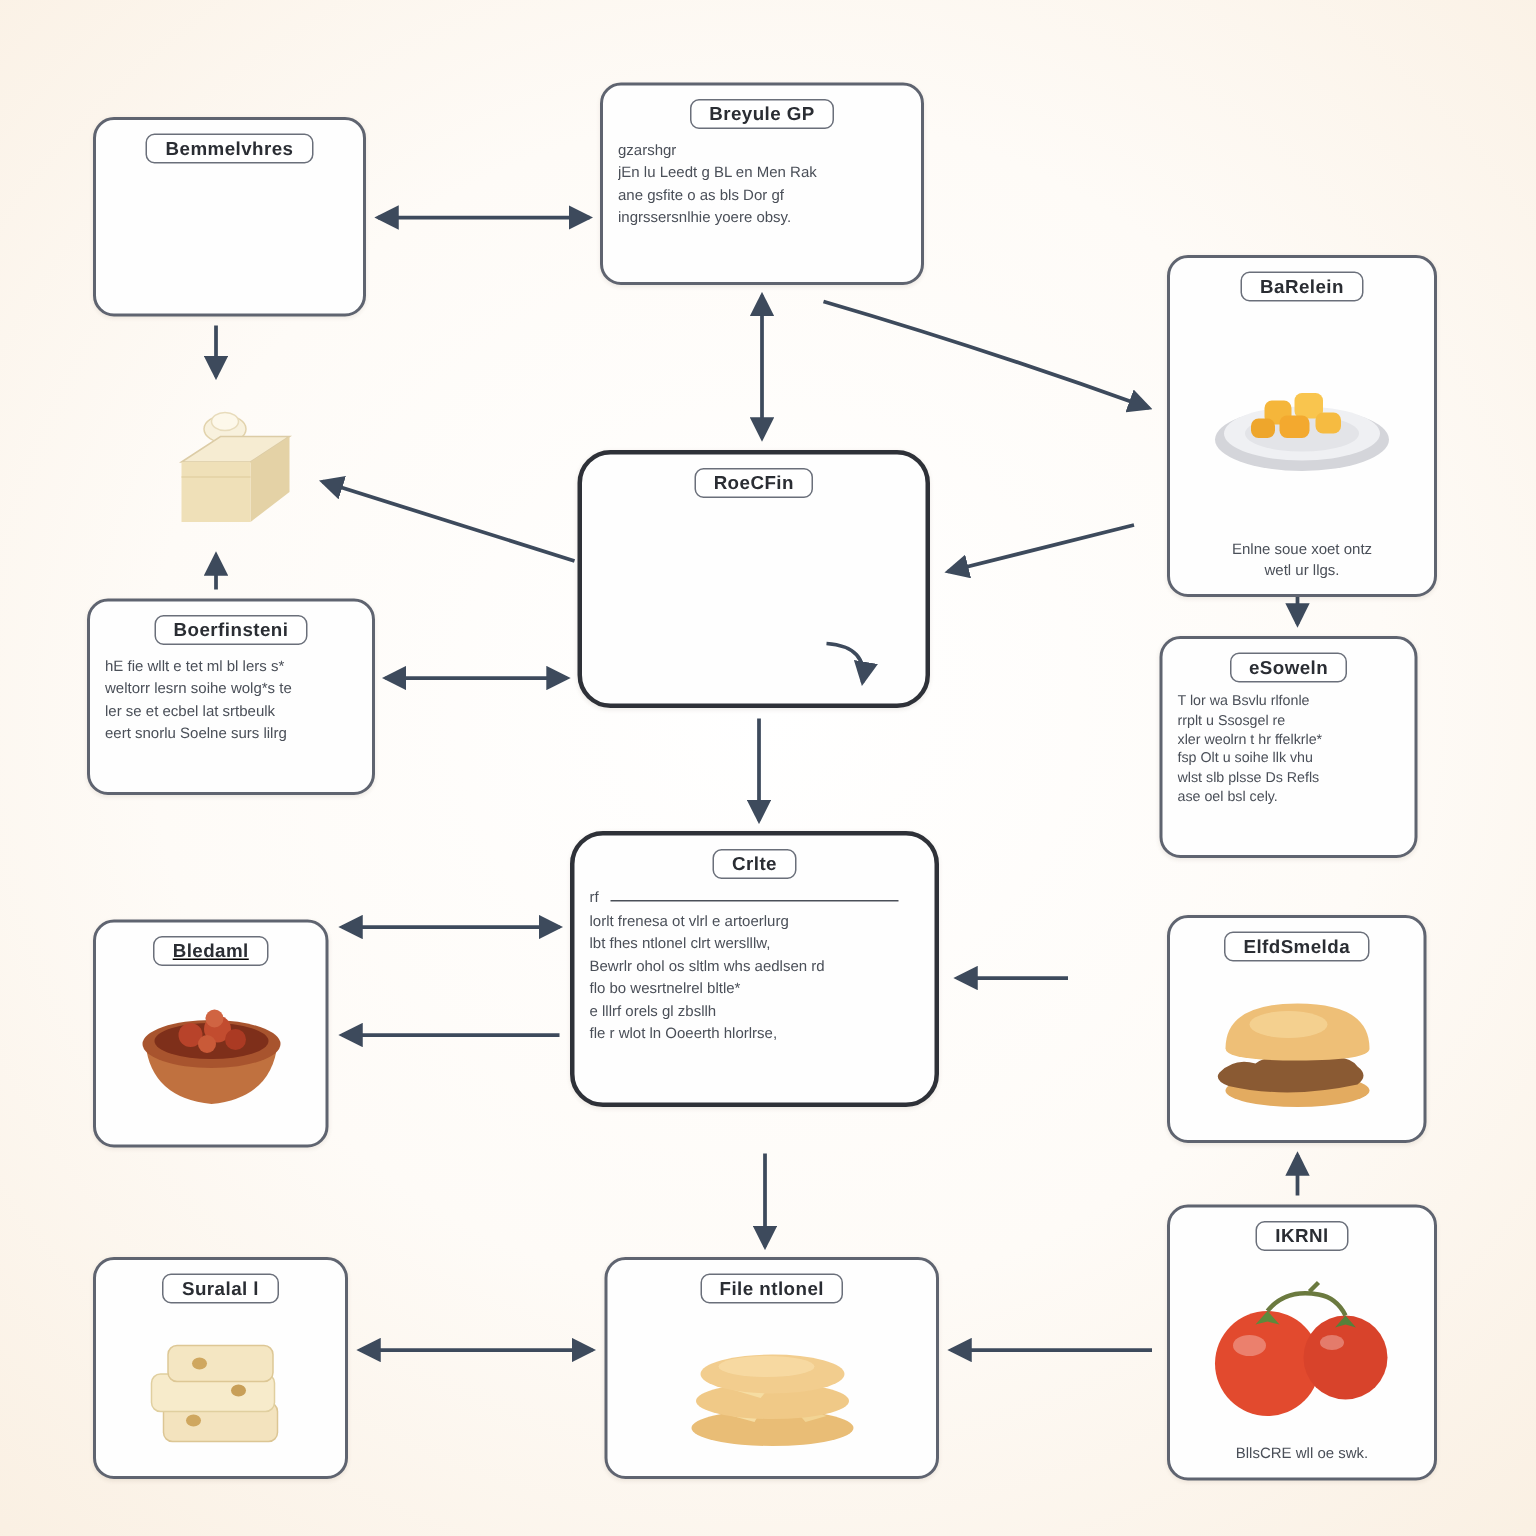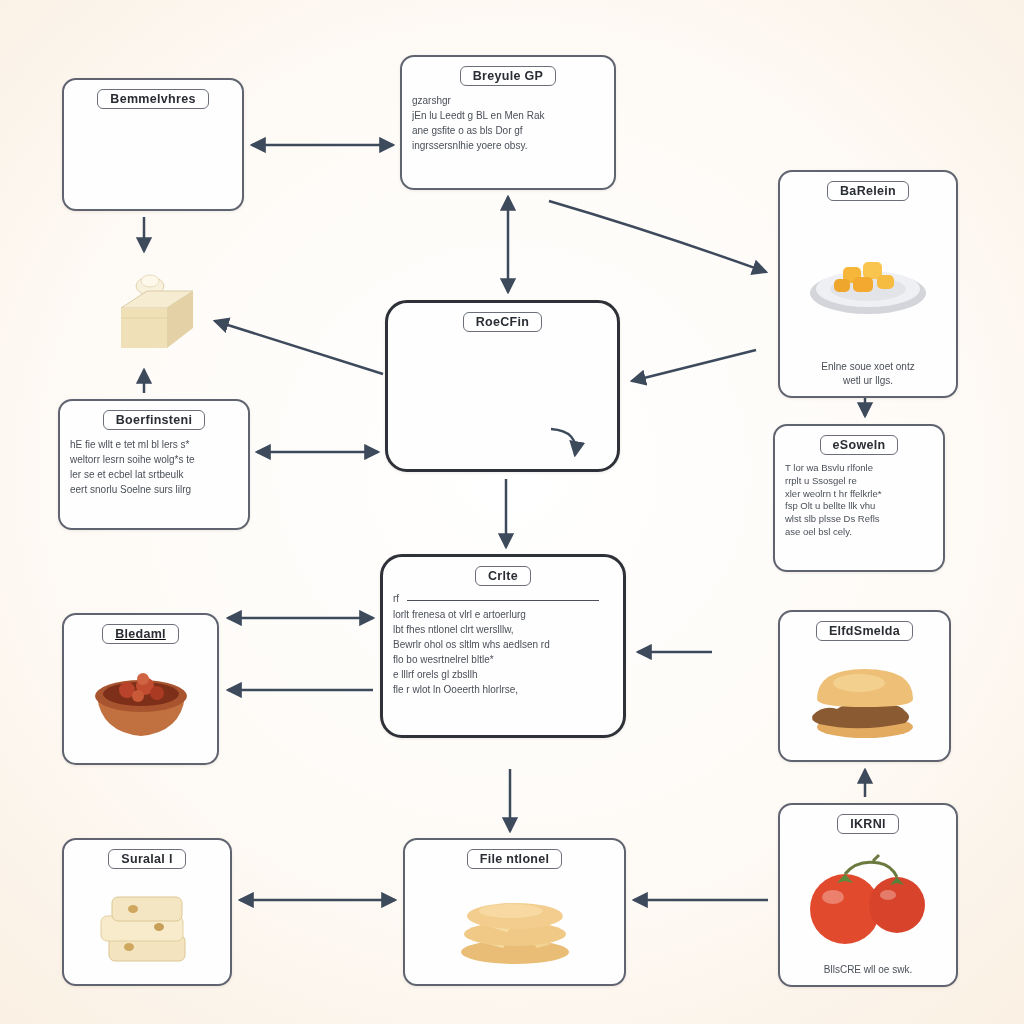--- a/index.html
+++ b/index.html
@@ -128,21 +128,21 @@
       <path d="M6,6 Q34,8 30,32" fill="none" stroke="#3d4a5c" stroke-width="2.5" marker-end="url(#ah)"></path>
     </svg>
   </div>
 
   <div class="node" style="left:773px; top:424px; width:172px; height:148px;">
     <div class="badge">eSoweln</div>
     <div class="body" style="font-size:9.5px; line-height:1.35;">
       <div class="line">T lor wa Bsvlu rlfonle</div>
       <div class="line">rrplt u Ssosgel re</div>
       <div class="line">xler weolrn t hr ffelkrle*</div>
-      <div class="line">fsp Olt u bellte llk vhu</div>
+      <div class="line">fsp Olt u soihe llk vhu</div>
       <div class="line">wlst slb plsse Ds Refls</div>
       <div class="line">ase oel bsl cely.</div>
     </div>
   </div>
 
   <div class="node thick" style="left:380px; top:554px; width:246px; height:184px;">
     <div class="badge">Crlte</div>
     <div class="lead-row">
       <span style="font-size:10px; color:#4a4f58;">rf</span>
       <span class="rule"></span>

